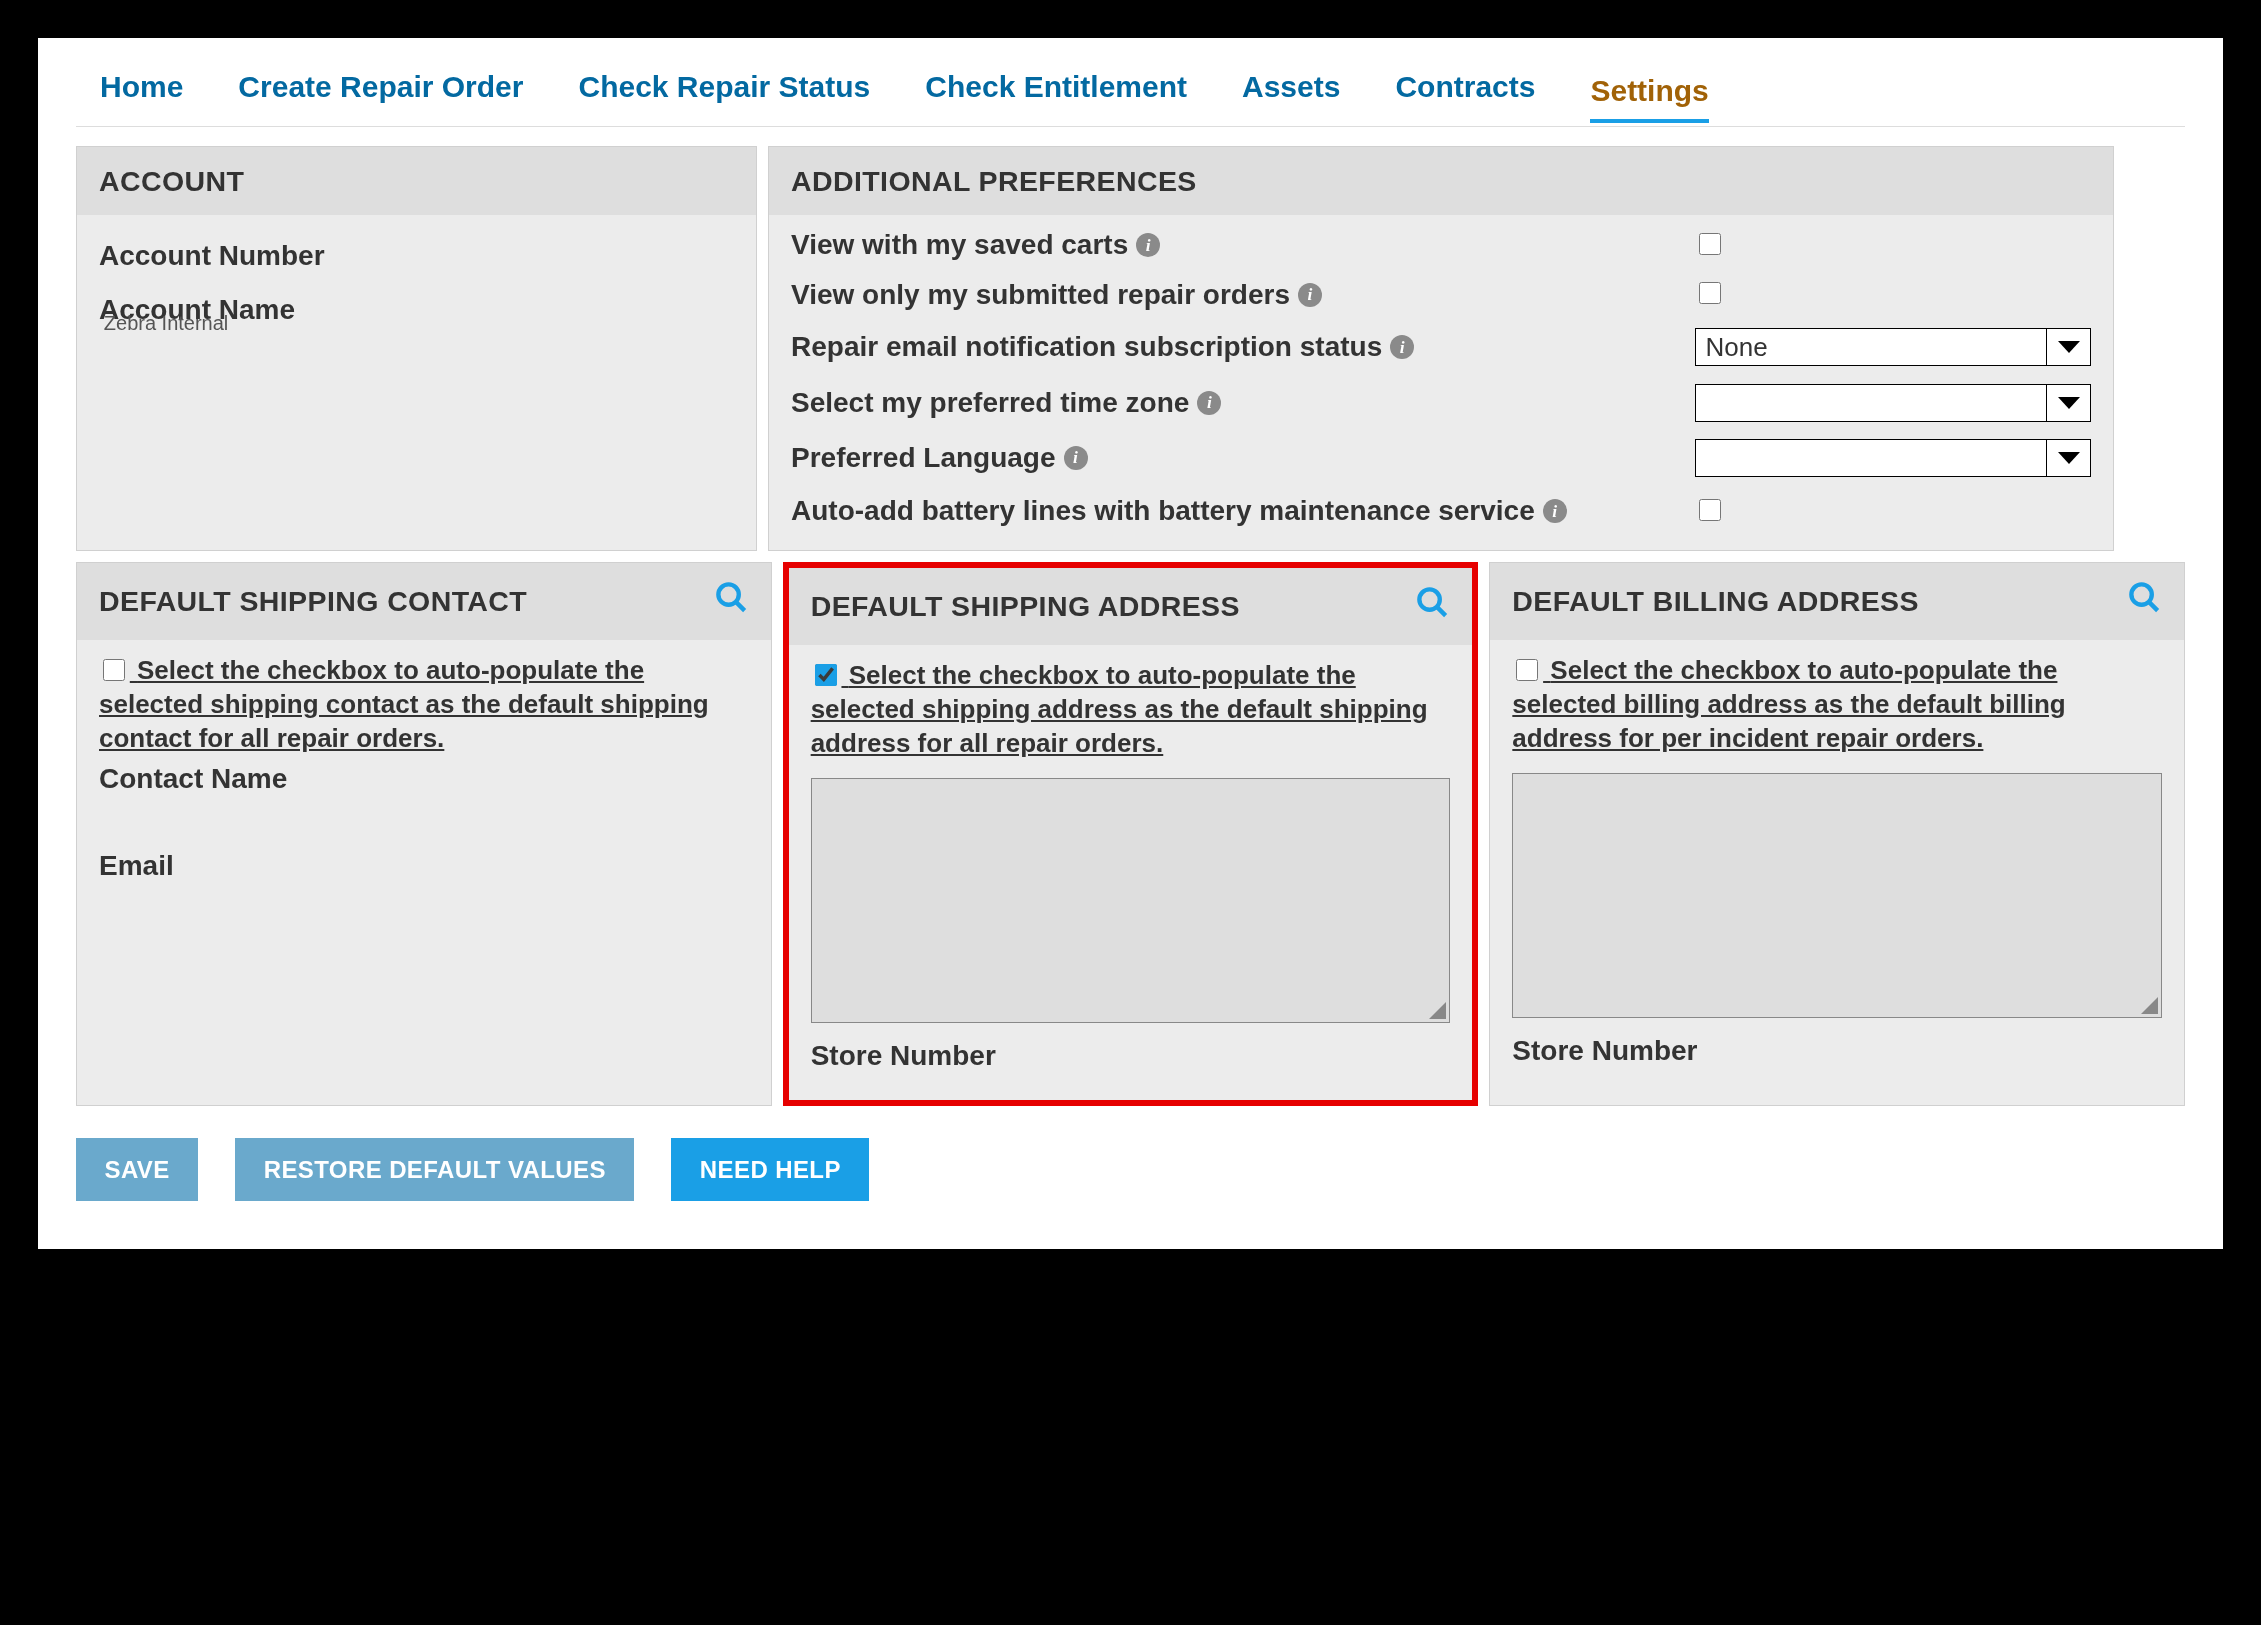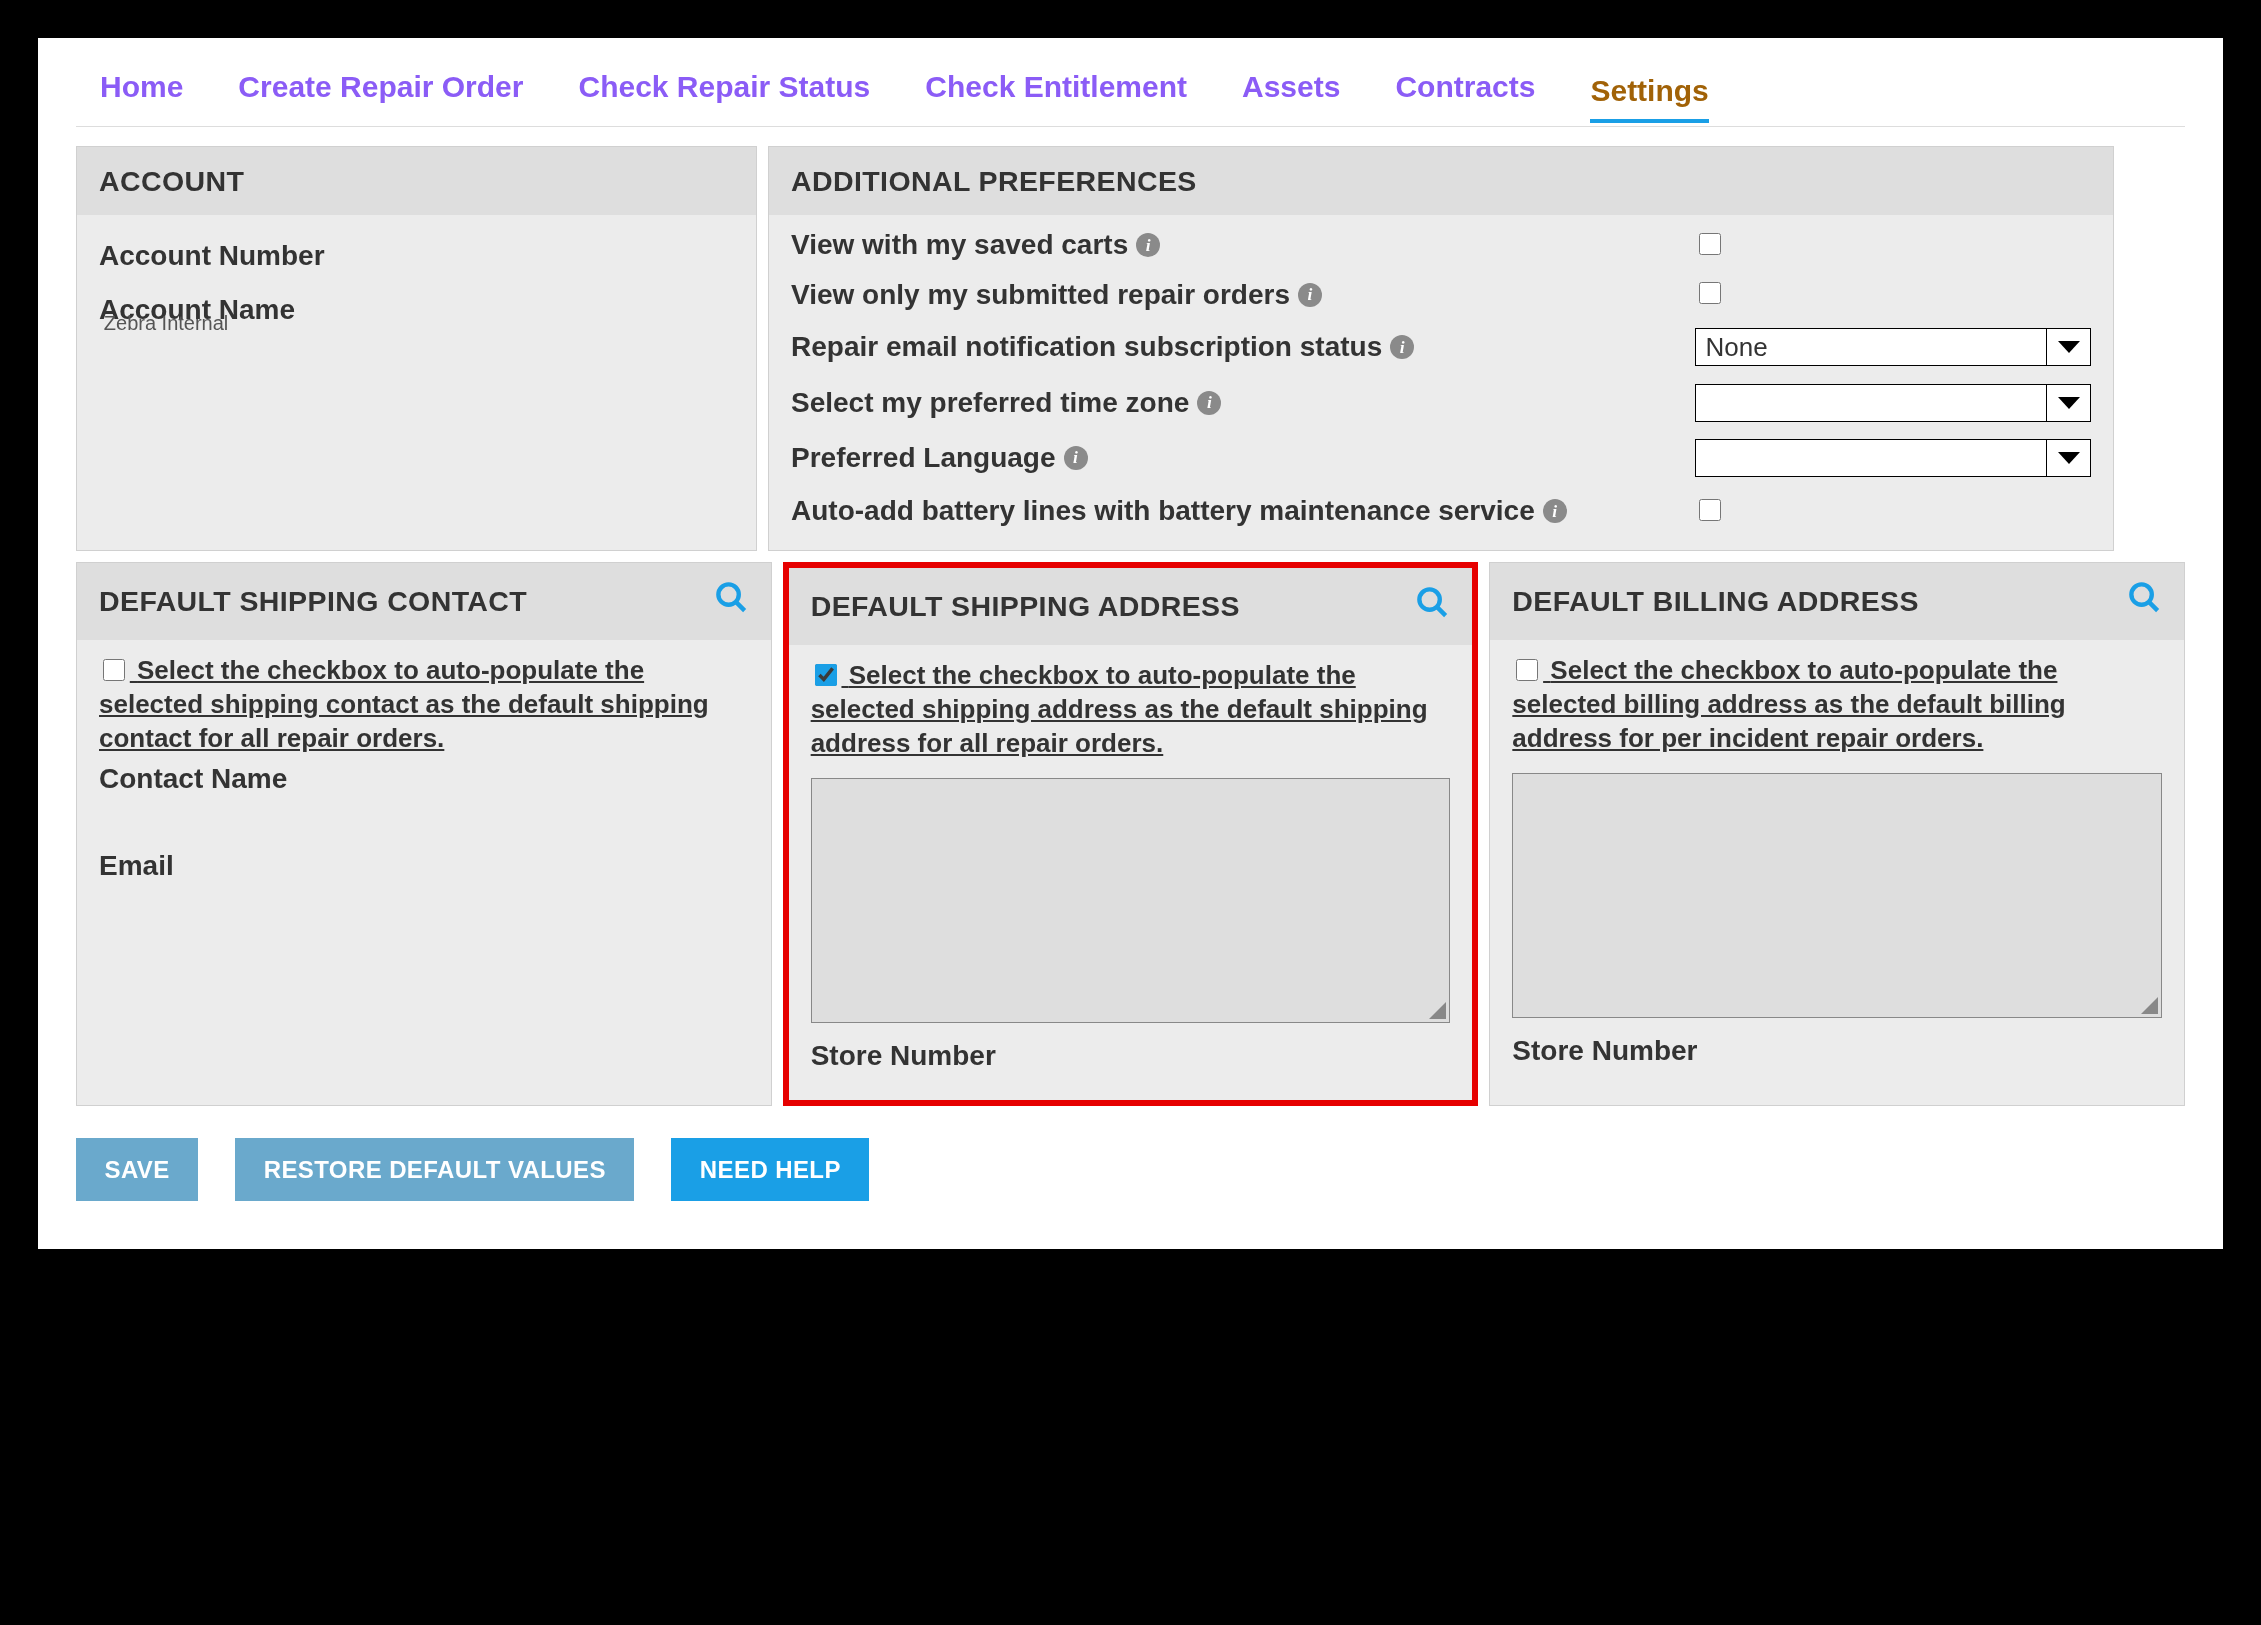--- a/index.html
+++ b/index.html
@@ -19,21 +19,21 @@
   .nav {
     display: flex;
     gap: 55px;
     padding: 16px 24px 16px 24px;
     border-bottom: 1.6px solid #ddd;
     align-items: center;
   }
   .nav-item {
     font-weight: 700;
     font-size: 30px;
-    color: #8b5cf6;
+    color: #0369a1;
     cursor: pointer;
     padding-bottom: 6.3px;
   }
   .nav-item.active {
     color: #a16207;
     border-bottom: 4.8px solid #1a9fe6;
     margin-bottom: -16px;
     padding-bottom: 11px;
   }
   .grid {

